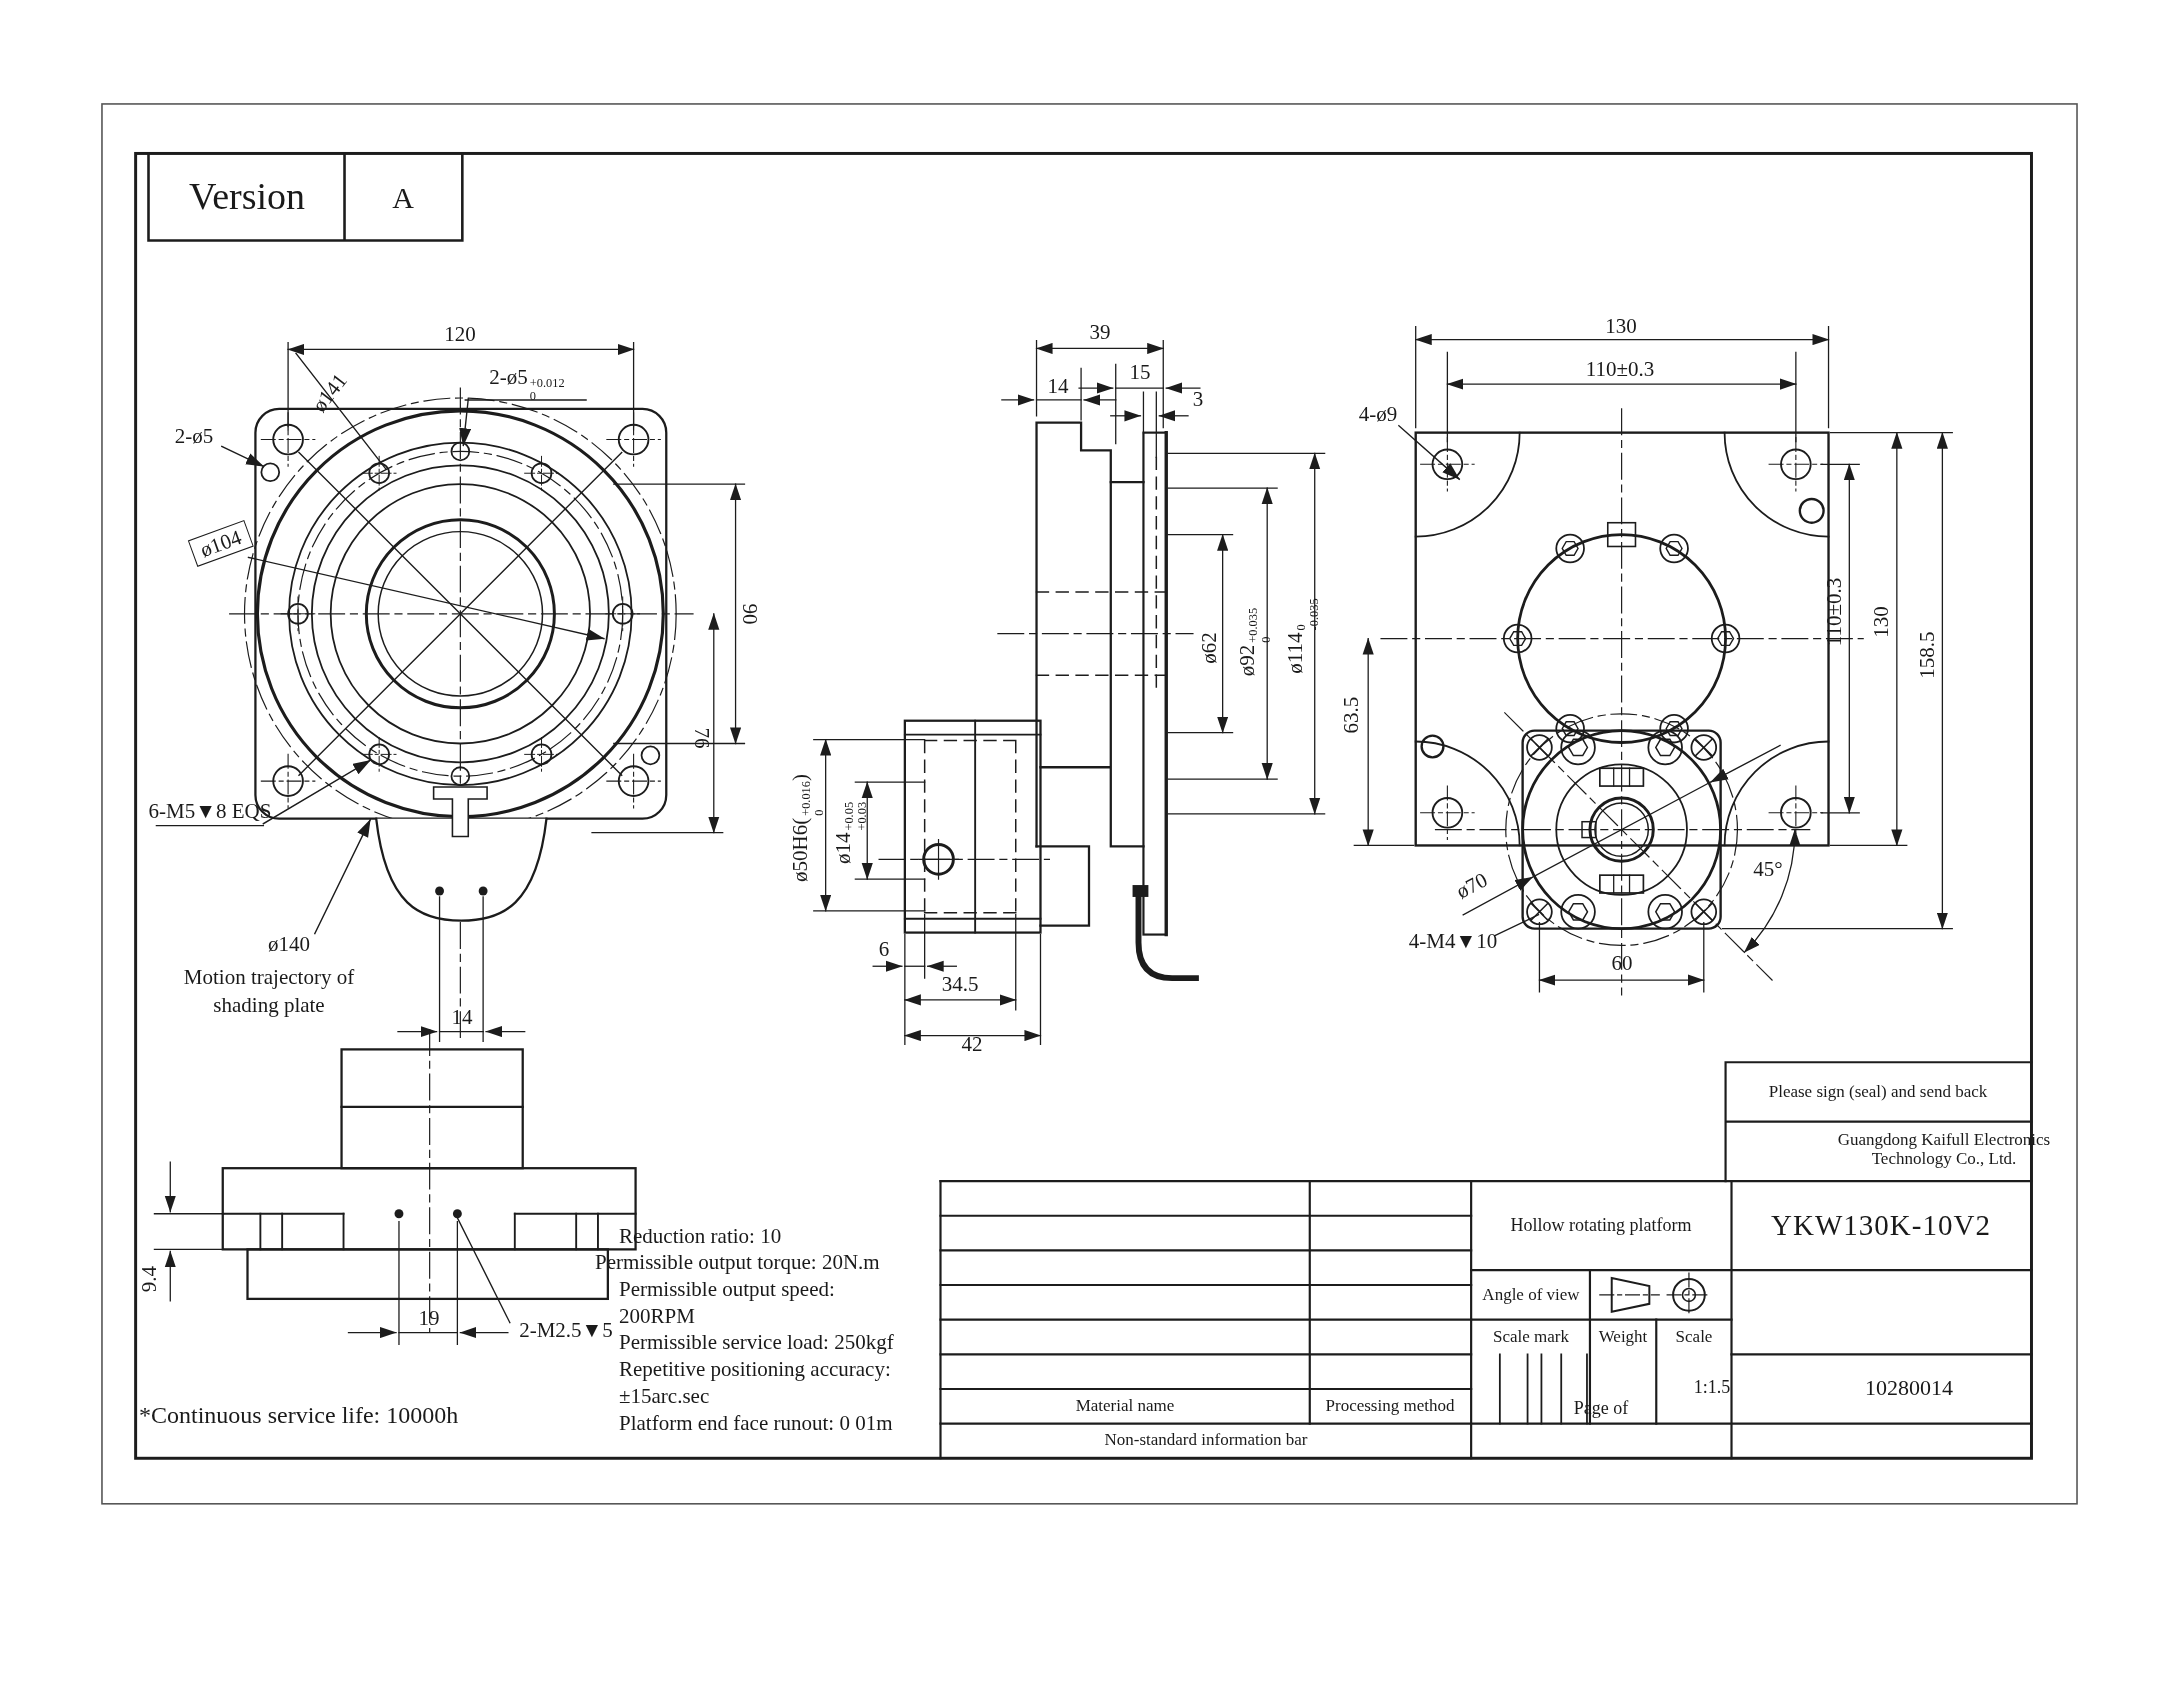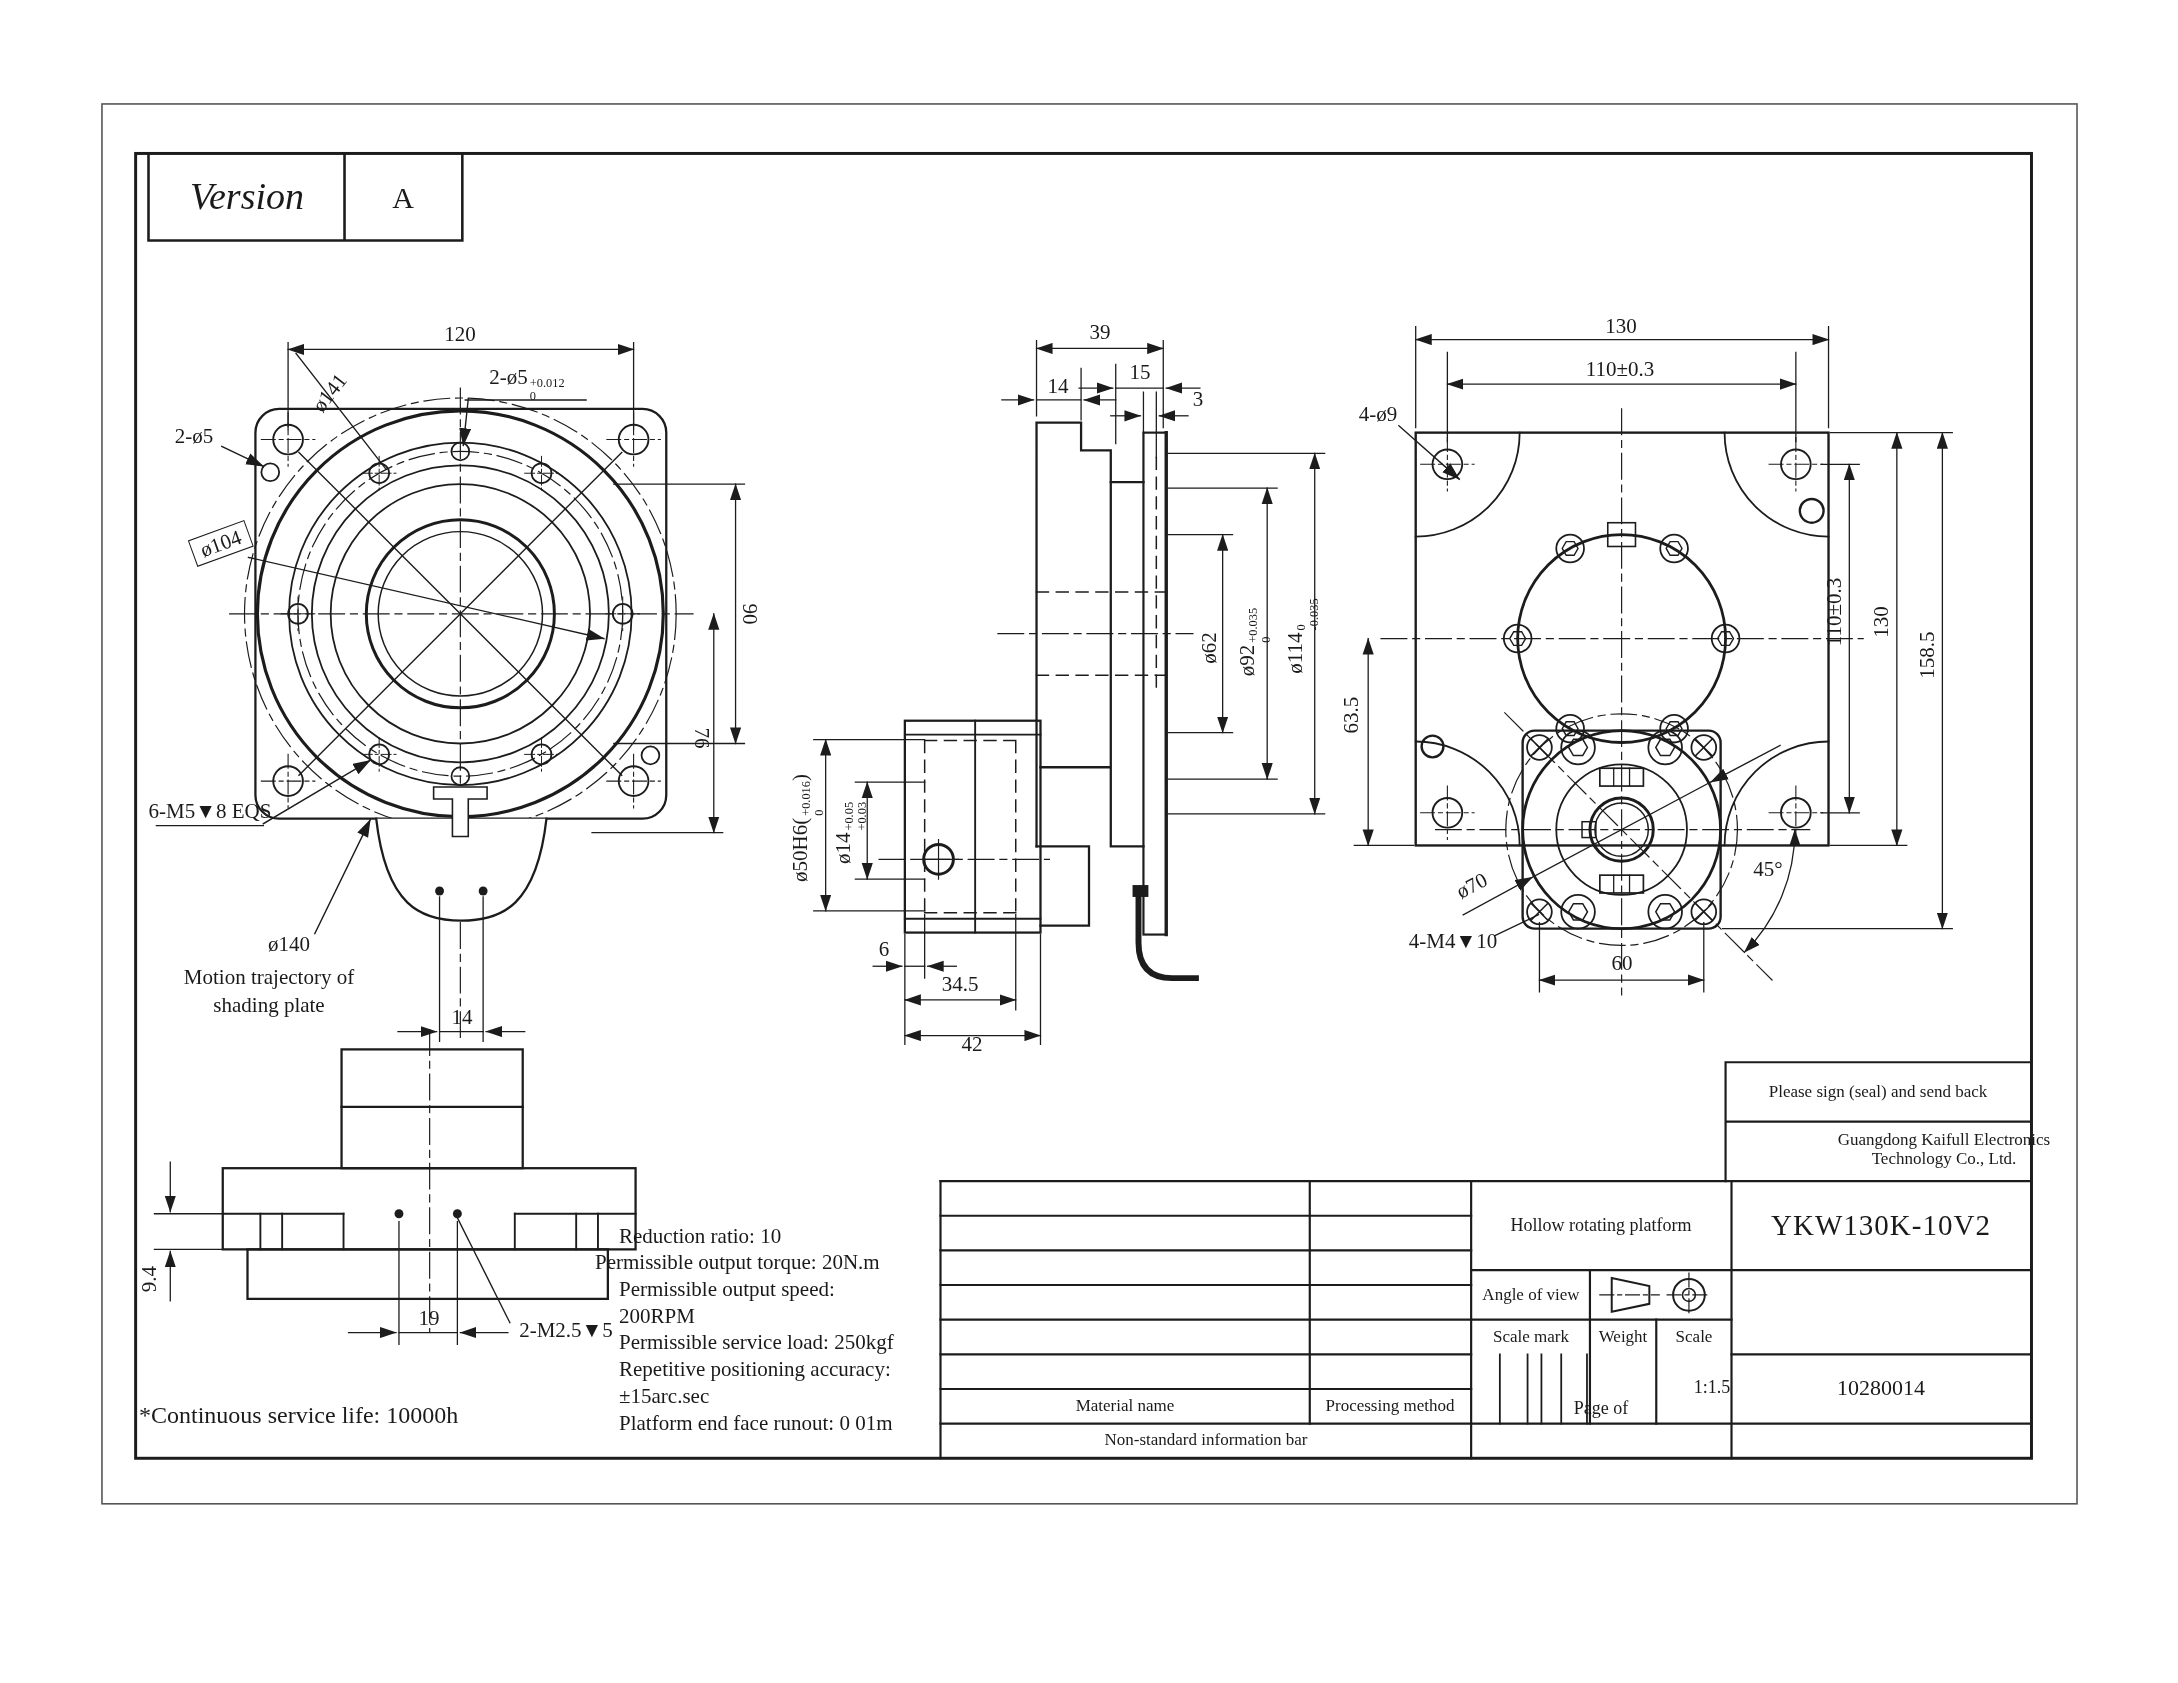--- a/index.html
+++ b/index.html
@@ -9,23 +9,23 @@
   .lbl{position:absolute;font-size:21px;line-height:1.1;white-space:nowrap;
        transform:translate(-50%,-50%) rotate(var(--r,0deg));color:#1a1a1a;}
   .box{border:1.6px solid #1c1c1c;padding:1px 8px;background:#fff;}
   .stack{display:inline-flex;flex-direction:column;font-size:12.4px;line-height:1.05;
          vertical-align:-3px;margin-left:2px;}
   .spec{position:absolute;font-size:21px;transform:translateY(-50%);white-space:nowrap;}
   .foot{position:absolute;font-size:24px;white-space:nowrap;}
   .wrap{white-space:normal;text-align:center;}
   .tbl{font-size:17px;}
   .big{font-size:29px;letter-spacing:1px;}
-  .ver{font-size:38px;font-style:italic;}
+  .ver{font-size:38px;}
   .verA{font-size:30px;}
-  .pn{font-size:22px;}
+  .pn{font-size:22px;margin-left:28px;}
   .pg{font-size:18px;}
 </style>
 </head>
 <body>
 
 <div id="sheet">
 
 <svg id="art" viewBox="0 0 2200 1700">
   <defs>
     <marker id="ar" viewBox="0 0 12 8" refX="11.5" refY="4" markerWidth="13" markerHeight="9" orient="auto-start-reverse">

